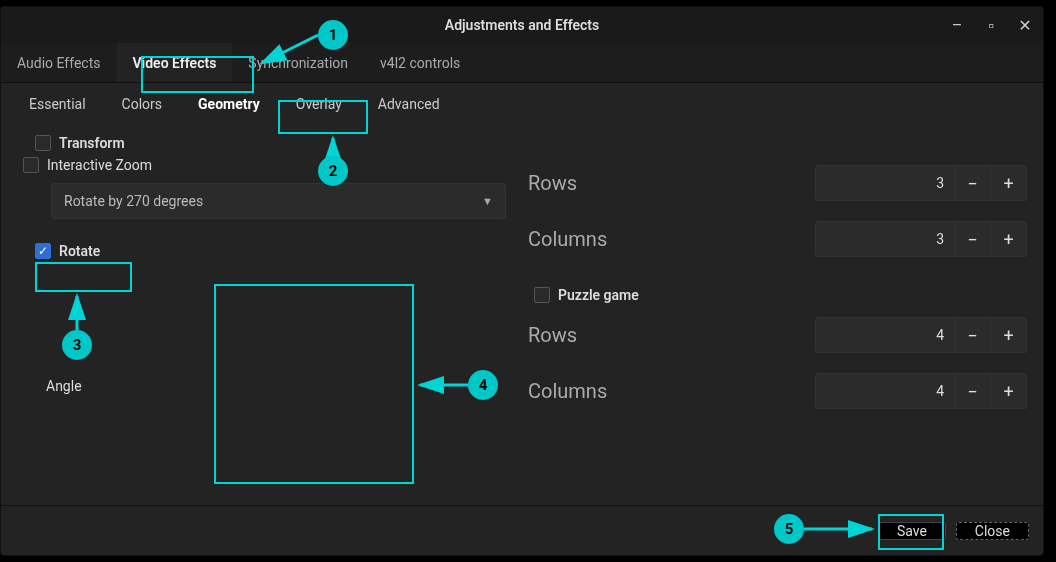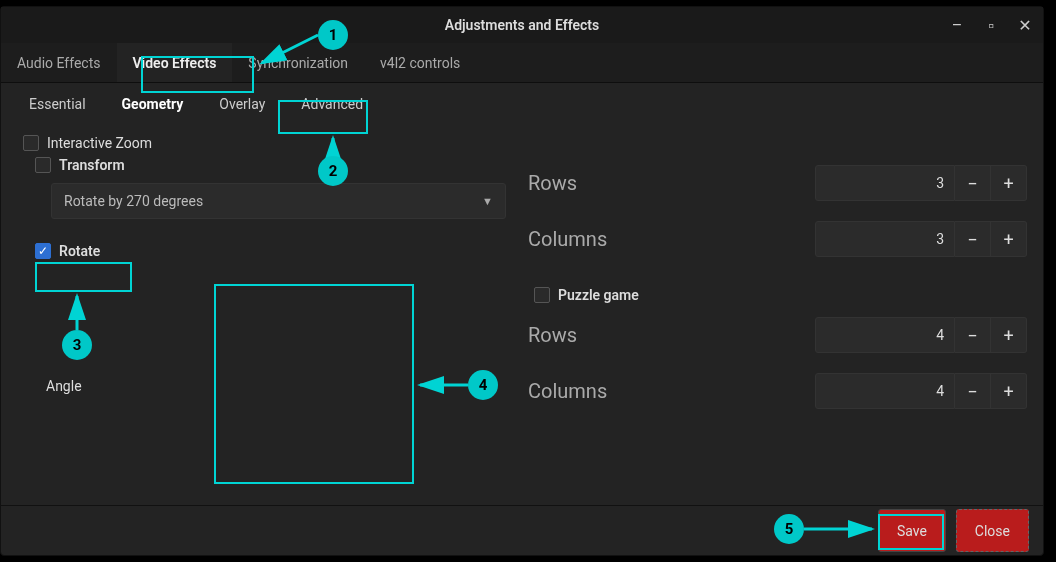--- a/index.html
+++ b/index.html
@@ -27,21 +27,21 @@
   .select .arrow { color: #aaa; font-size: 11px; }
   .field-row { display: flex; align-items: center; margin: 20px 0; }
   .field-label { color: #aaa; font-size: 20px; flex: 1; }
   .spin { display: flex; }
   .spin-input { width: 140px; height: 36px; background: #2b2b2b; border: 1px solid #333; color: #ddd; text-align: right; padding: 0 10px; font-size: 14px; border-radius: 3px 0 0 3px; }
   .spin-btn { width: 36px; height: 36px; background: #2b2b2b; border: 1px solid #333; border-left: none; color: #ddd; font-size: 18px; display: flex; align-items: center; justify-content: center; cursor: pointer; }
   .spin-btn:last-child { border-radius: 0 3px 3px 0; }
   .dial-wrap { position: relative; width: 200px; height: 200px; margin-left: 160px; margin-top: -10px; }
   .dial-value { position: absolute; right: 14px; bottom: 6px; color: #ddd; font-size: 16px; }
   .footer { height: 50px; display: flex; align-items: center; justify-content: flex-end; padding: 0 14px; gap: 10px; border-top: 1px solid #111; }
-  .btn { height: 43px; padding: 4px 18px; background: #b91c1c; border: 1px solid #444; color: #ddd; font-size: 14px; border-radius: 3px; cursor: pointer; display: flex; align-items: center; }
+  .btn { height: 18px; padding: 4px 18px; background: #000000; border: 1px solid #444; color: #ddd; font-size: 14px; border-radius: 3px; cursor: pointer; display: flex; align-items: center; }
   .btn.dashed { border: 1px dashed #666; }
   
   .hl { position: absolute; border: 2px solid #00d4d4; pointer-events: none; }
   
   .badge { position: absolute; width: 30px; height: 30px; background: #00c8c8; border-radius: 50%; display: flex; align-items: center; justify-content: center; color: #000; font-weight: 700; font-size: 15px; pointer-events: none; z-index: 50; }
   
   .overlay-svg { position: absolute; left: 0; top: 0; pointer-events: none; z-index: 40; }
   .angle-label { position:absolute; left: 46px; top: 378px; color:#ddd; font-size:14px; }
 </style>
 </head>
@@ -59,35 +59,36 @@
 
   <div class="tabs">
     <div class="tab">Audio Effects</div>
     <div class="tab active">Video Effects</div>
     <div class="tab">Synchronization</div>
     <div class="tab">v4l2 controls</div>
   </div>
 
   <div class="subtabs">
     <div class="subtab">Essential</div>
+    <div class="subtab">Colors</div>
     <div class="subtab active">Geometry</div>
     <div class="subtab">Overlay</div>
     <div class="subtab">Advanced</div>
   </div>
 
   <div class="content">
 
     <div class="col">
+      <div class="row" style="margin-left:18px;">
+        <div class="checkbox"></div>
+        <span class="lbl bold">Transform</span>
+      </div>
       <div class="row" style="margin-left:6px;">
         <div class="checkbox"></div>
         <span class="lbl">Interactive Zoom</span>
-      </div>
-      <div class="row" style="margin-left:18px;">
-        <div class="checkbox"></div>
-        <span class="lbl bold">Transform</span>
       </div>
       <div style="margin-left:34px; margin-top:10px; margin-right:10px;">
         <div class="select">
           <span>Rotate by 270 degrees</span>
           <span class="arrow">▼</span>
         </div>
       </div>
       <div class="row" style="margin-left:18px; margin-top:24px;">
         <div class="checkbox checked"></div>
         <span class="lbl bold">Rotate</span>

